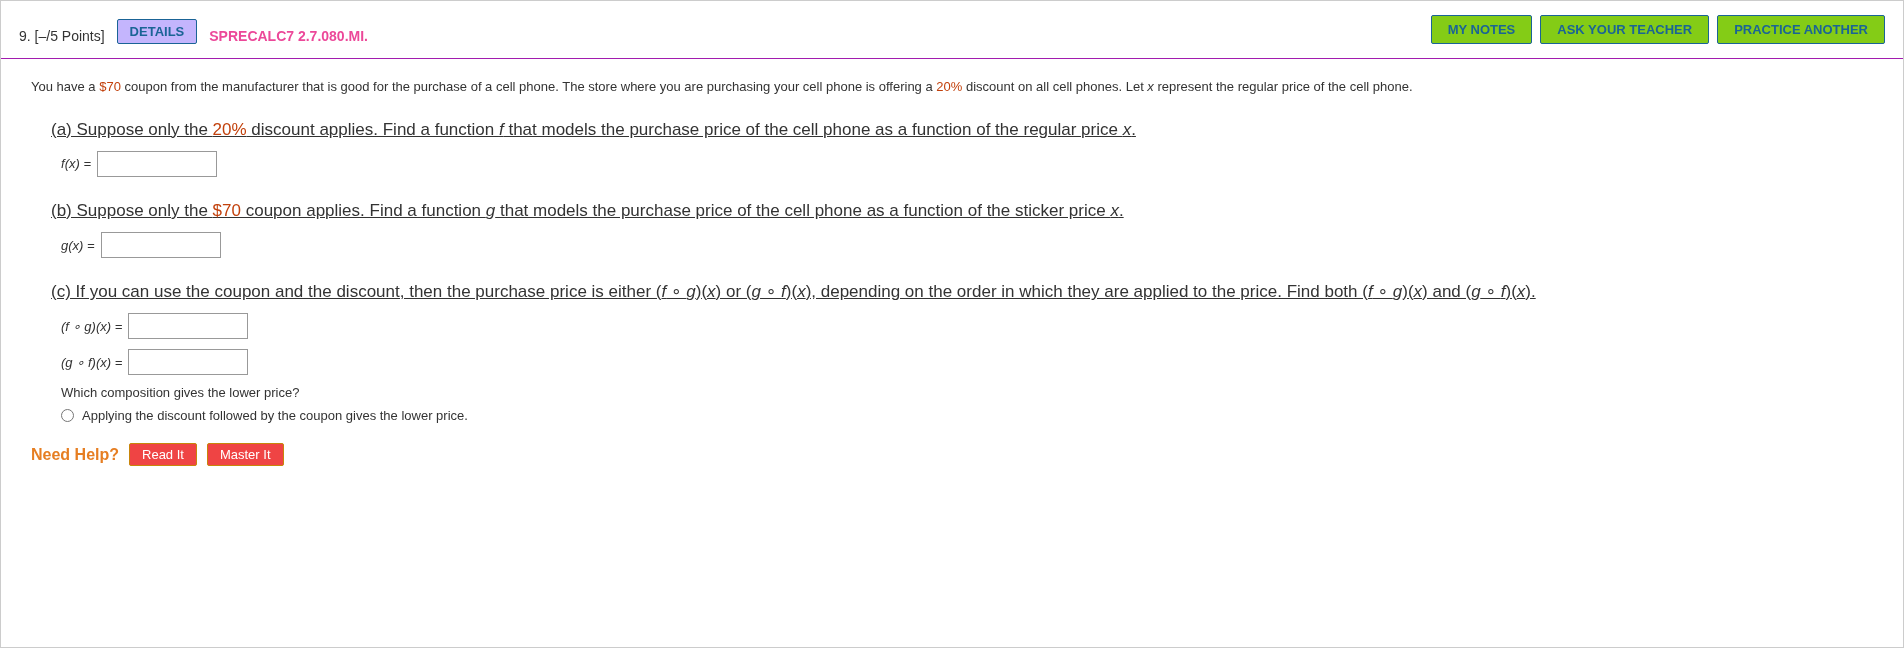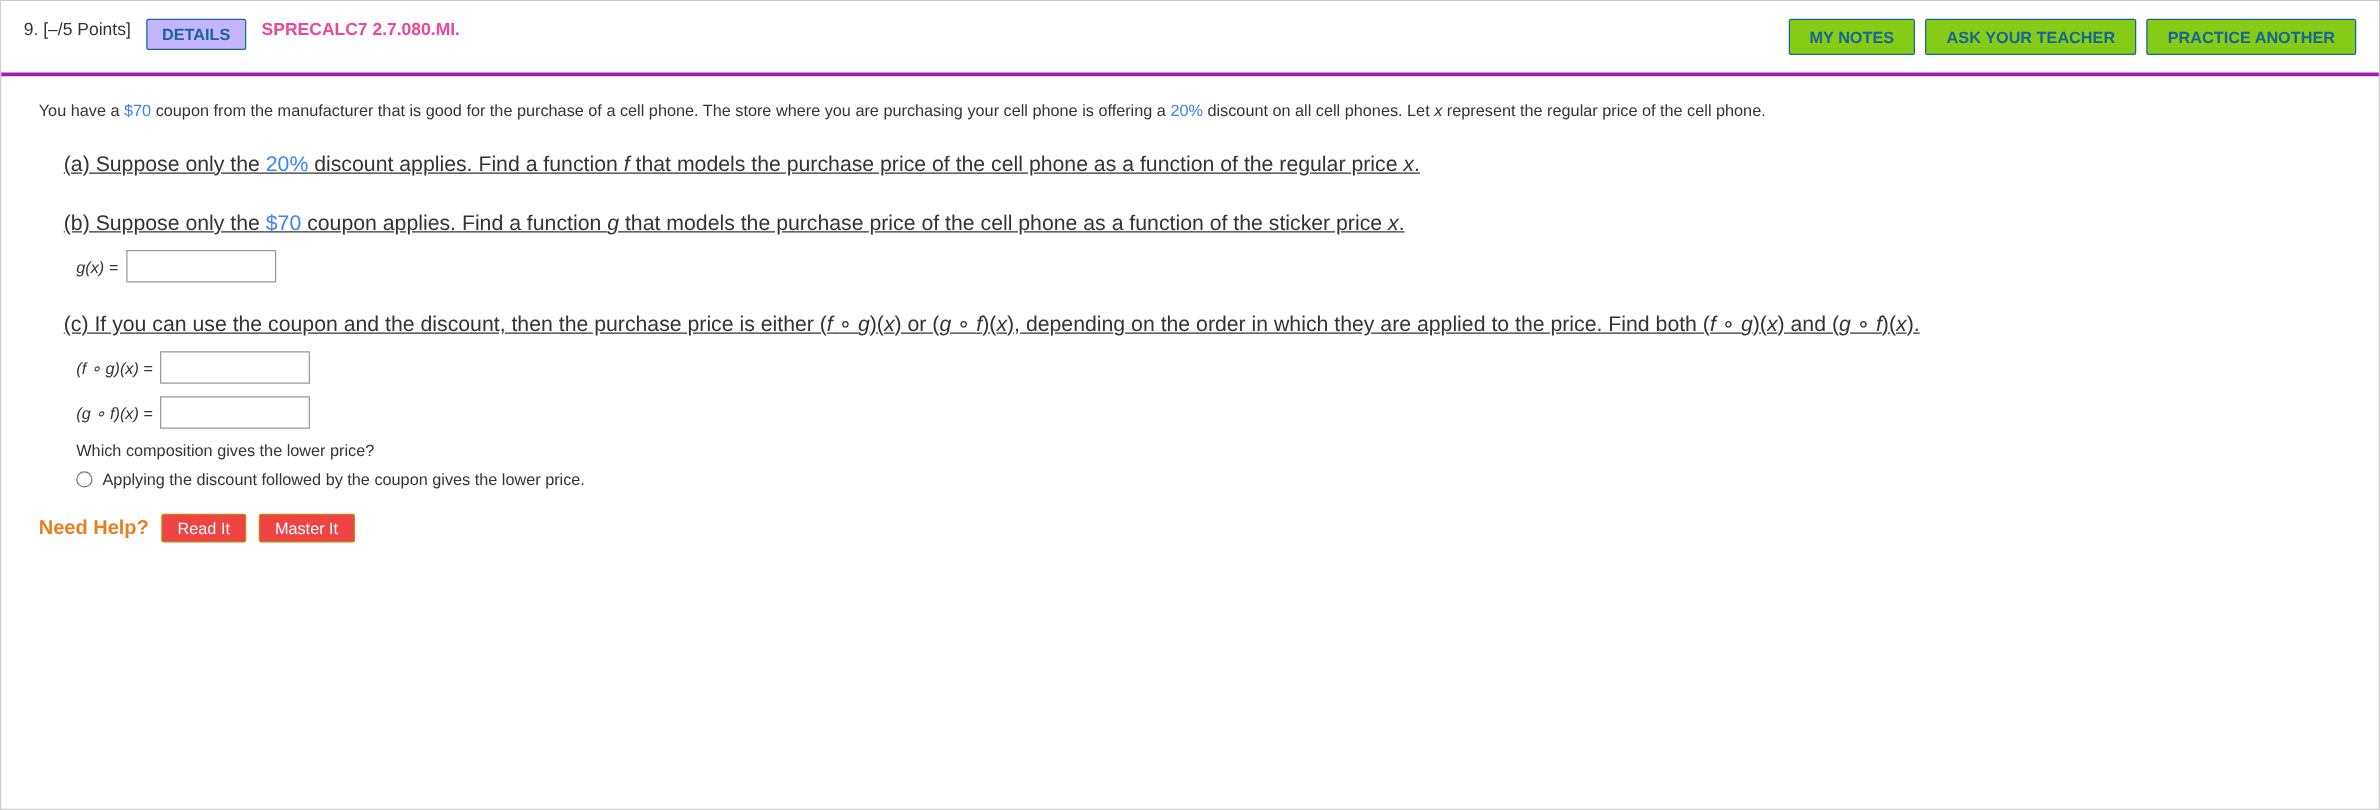--- a/index.html
+++ b/index.html
@@ -11,23 +11,23 @@
     }
     .page-wrapper {
       background: #fff;
       max-width: 1904px;
       min-height: 648px;
       margin: 0 auto;
       border: 1px solid #ccc;
     }
     .question-header {
       display: flex;
-      align-items: flex-start;
+      align-items: flex-end;
       padding: 14px 18px;
-      border-bottom: 3px solid #a21caf;
+      border-bottom: 1px solid #a21caf;
       background: #fff;
       gap: 12px;
     }
     .question-number {
       font-size: 14px;
       font-weight: normal;
       color: #333;
       white-space: nowrap;
     }
     .details-btn {
@@ -65,21 +65,21 @@
     .question-body {
       padding: 18px 30px 24px 30px;
     }
     .problem-text {
       font-size: 13px;
       color: #333;
       line-height: 1.6;
       margin-bottom: 18px;
     }
     .highlight-orange {
-      color: #3b82f6;
+      color: #c2410c;
       font-weight: normal;
     }
     .part {
       margin-bottom: 20px;
       padding-left: 20px;
     }
     .part-label {
       font-size: 17px;
       color: #333;
       margin-bottom: 8px;
@@ -182,20 +182,24 @@
 
   <div class="question-body">
 
     <div class="problem-text">
       <span>You have a </span><span class="highlight-orange">$70</span><span> coupon from the manufacturer that is good for the purchase of a cell phone. The store where you are purchasing your cell phone is offering a </span><span class="highlight-orange">20%</span><span> discount on all cell phones. Let <span class="math-italic">x</span> represent the regular price of the cell phone.</span>
     </div>
 
     <div class="part">
       <div class="part-label">
         <span>(a) Suppose only the </span><span class="highlight-orange">20%</span><span> discount applies. Find a function <span class="math-italic">f</span> that models the purchase price of the cell phone as a function of the regular price <span class="math-italic">x</span>.</span>
+      </div>
+      <div class="input-row">
+        <span class="input-label"><span class="math-italic">f</span>(<span class="math-italic">x</span>) =</span>
+        <input class="answer-input" type="text" style="">
       </div>
     </div>
 
     <div class="part">
       <div class="part-label">
         <span>(b) Suppose only the </span><span class="highlight-orange">$70</span><span> coupon applies. Find a function <span class="math-italic">g</span> that models the purchase price of the cell phone as a function of the sticker price <span class="math-italic">x</span>.</span>
       </div>
       <div class="input-row">
         <span class="input-label"><span class="math-italic">g</span>(<span class="math-italic">x</span>) =</span>
         <input class="answer-input" type="text" style="">

